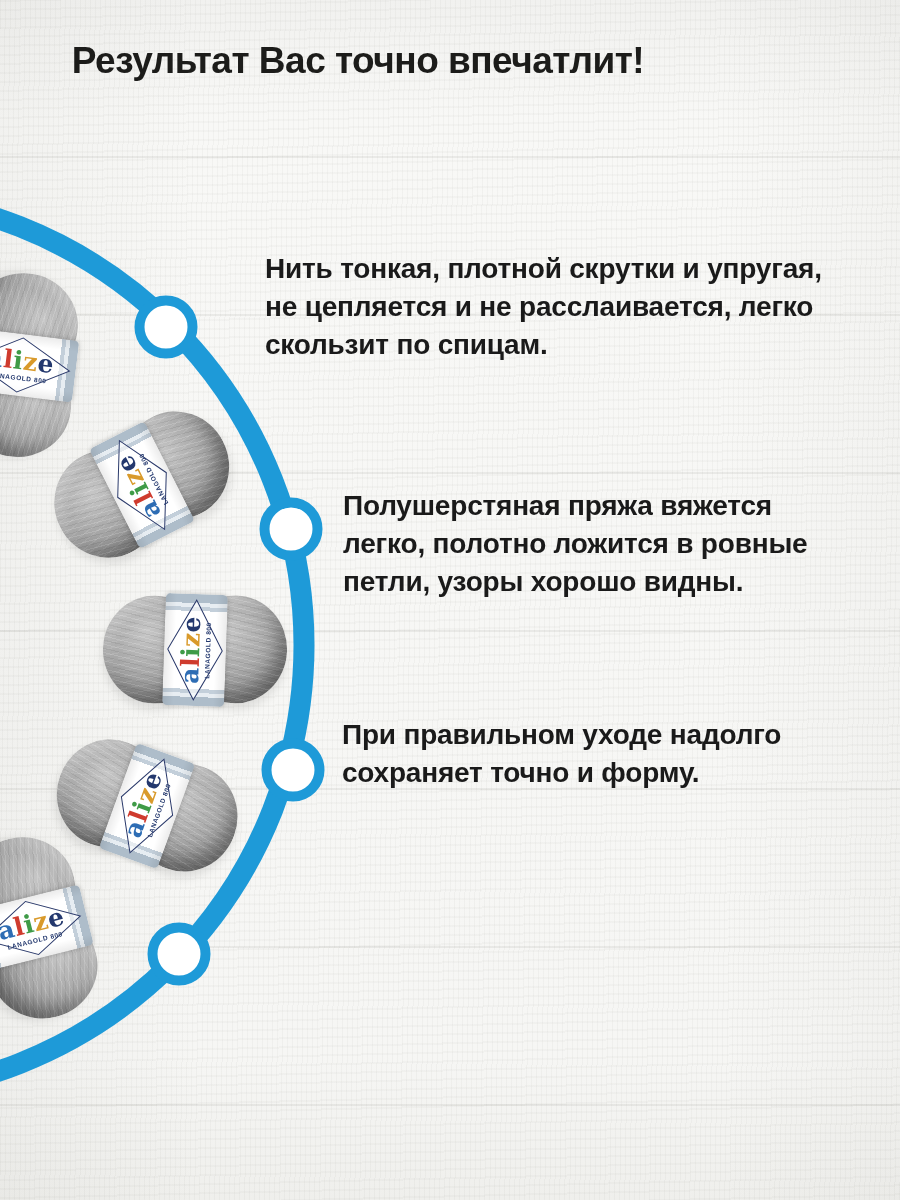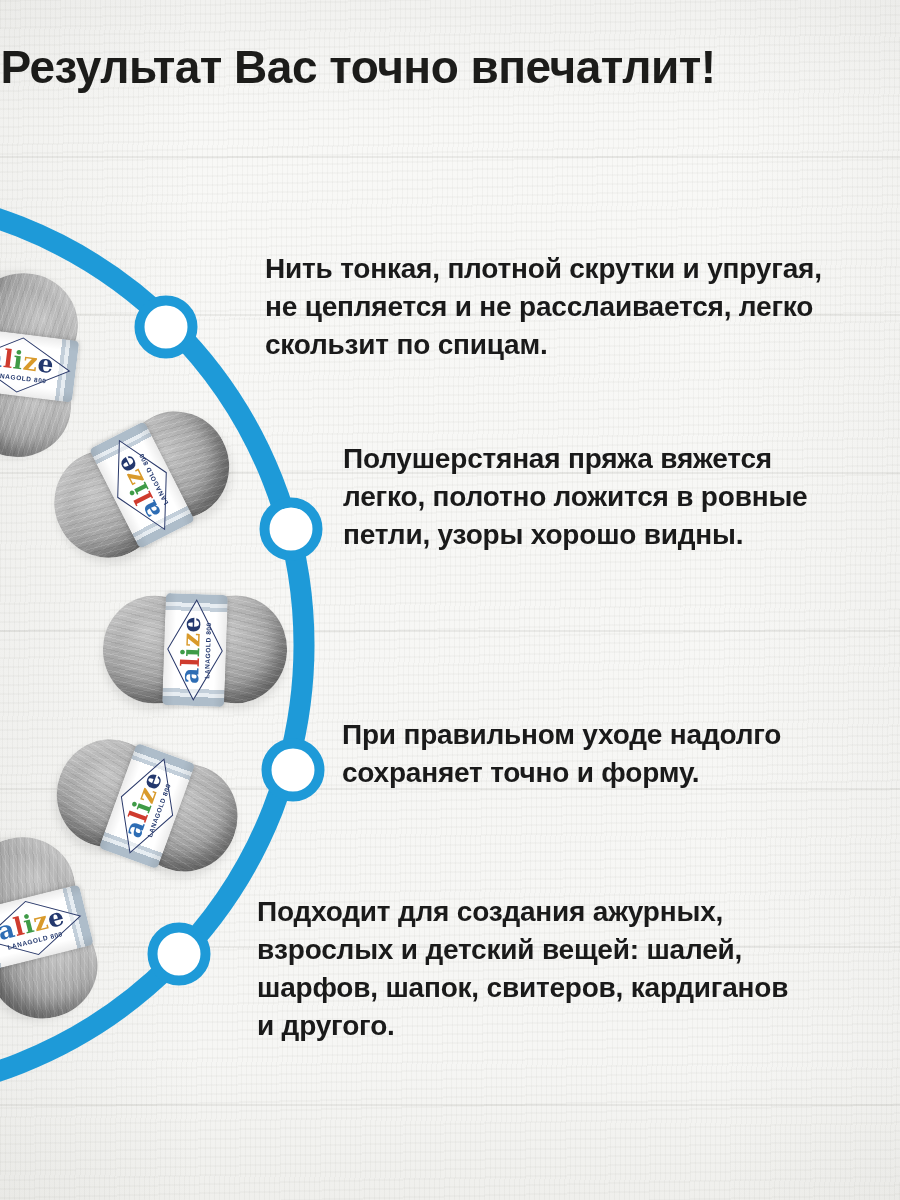--- a/index.html
+++ b/index.html
@@ -9,29 +9,29 @@
     background:
       linear-gradient(90deg, rgba(120,120,112,0.05), rgba(0,0,0,0) 22%, rgba(0,0,0,0) 80%, rgba(120,120,112,0.04)),
       repeating-linear-gradient(180deg, rgba(0,0,0,0) 0 156px, rgba(110,110,102,0.10) 156px 158px),
       repeating-linear-gradient(91deg, rgba(150,150,142,0.07) 0 1px, rgba(0,0,0,0) 1px 5px),
       repeating-linear-gradient(178.6deg, rgba(140,140,132,0.05) 0 2px, rgba(0,0,0,0) 2px 9px),
       linear-gradient(180deg, #f1f1ef, #f8f8f6 10%, #f6f6f4 88%, #efefec);
   }
   
   .page-title{
     position:absolute; left:0; top:40px; width:716px;
-    text-align:center; font-size:46px; font-weight:700; color:#1c1c1a;
+    text-align:center; font-size:37px; font-weight:700; color:#1c1c1a;
     letter-spacing:-0.5px; white-space:nowrap;
   }
   .feature{
     position:absolute; color:#1a1a1a; font-size:28px; font-weight:700;
     line-height:38px; white-space:pre-line; letter-spacing:-0.2px;
   }
   .feature.f1{ left:265px; top:250px; width:600px; }
-  .feature.f2{ left:343px; top:440px; width:540px; }
+  .feature.f2{ left:343px; top:487px; width:540px; }
   .feature.f3{ left:342px; top:716px; width:540px; }
   .feature.f4{ left:257px; top:893px; width:620px; }
   
   .arc-layer{ position:absolute; left:0; top:0; z-index:3; }
   
   .skein{ position:absolute; width:184px; height:112px; z-index:2; }
   .ball{
     position:absolute; width:104px; height:108px; border-radius:50%;
     background:
       repeating-linear-gradient(12deg, rgba(255,255,255,0.16) 0 1px, rgba(0,0,0,0) 1px 4px, rgba(0,0,0,0.07) 4px 5px, rgba(0,0,0,0) 5px 8px),
@@ -172,19 +172,15 @@
   </div>
 
   <div class="feature f1">Нить тонкая, плотной скрутки и упругая,
 не цепляется и не расслаивается, легко
 скользит по спицам.</div>
   <div class="feature f2">Полушерстяная пряжа вяжется
 легко, полотно ложится в ровные
 петли, узоры хорошо видны.</div>
   <div class="feature f3">При правильном уходе надолго
 сохраняет точно и форму.</div>
-  <div class="feature f4">Подходит для создания ажурных,
-взрослых и детский вещей: шалей,
-шарфов, шапок, свитеров, кардиганов
-и другого.</div>
 
 
 </div>
 
 </body></html>

